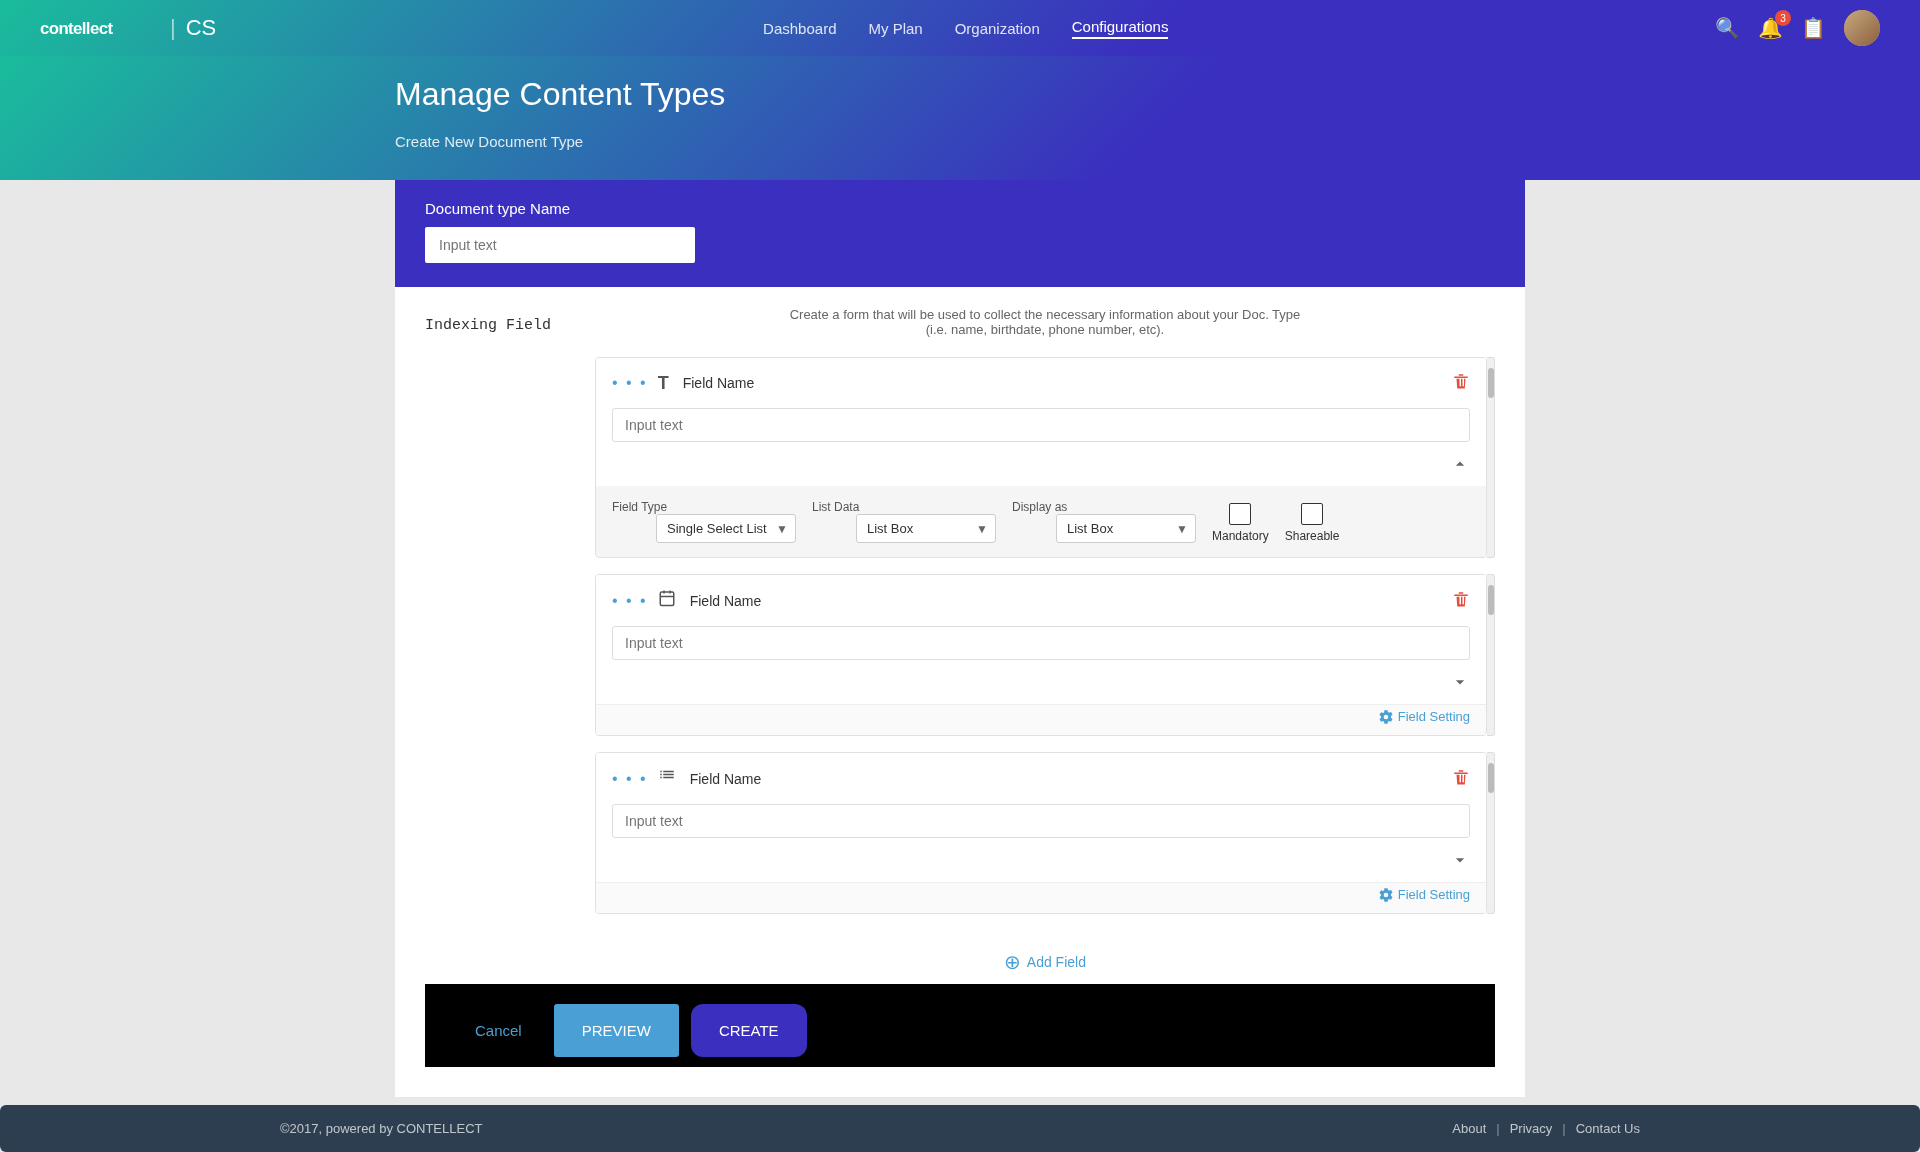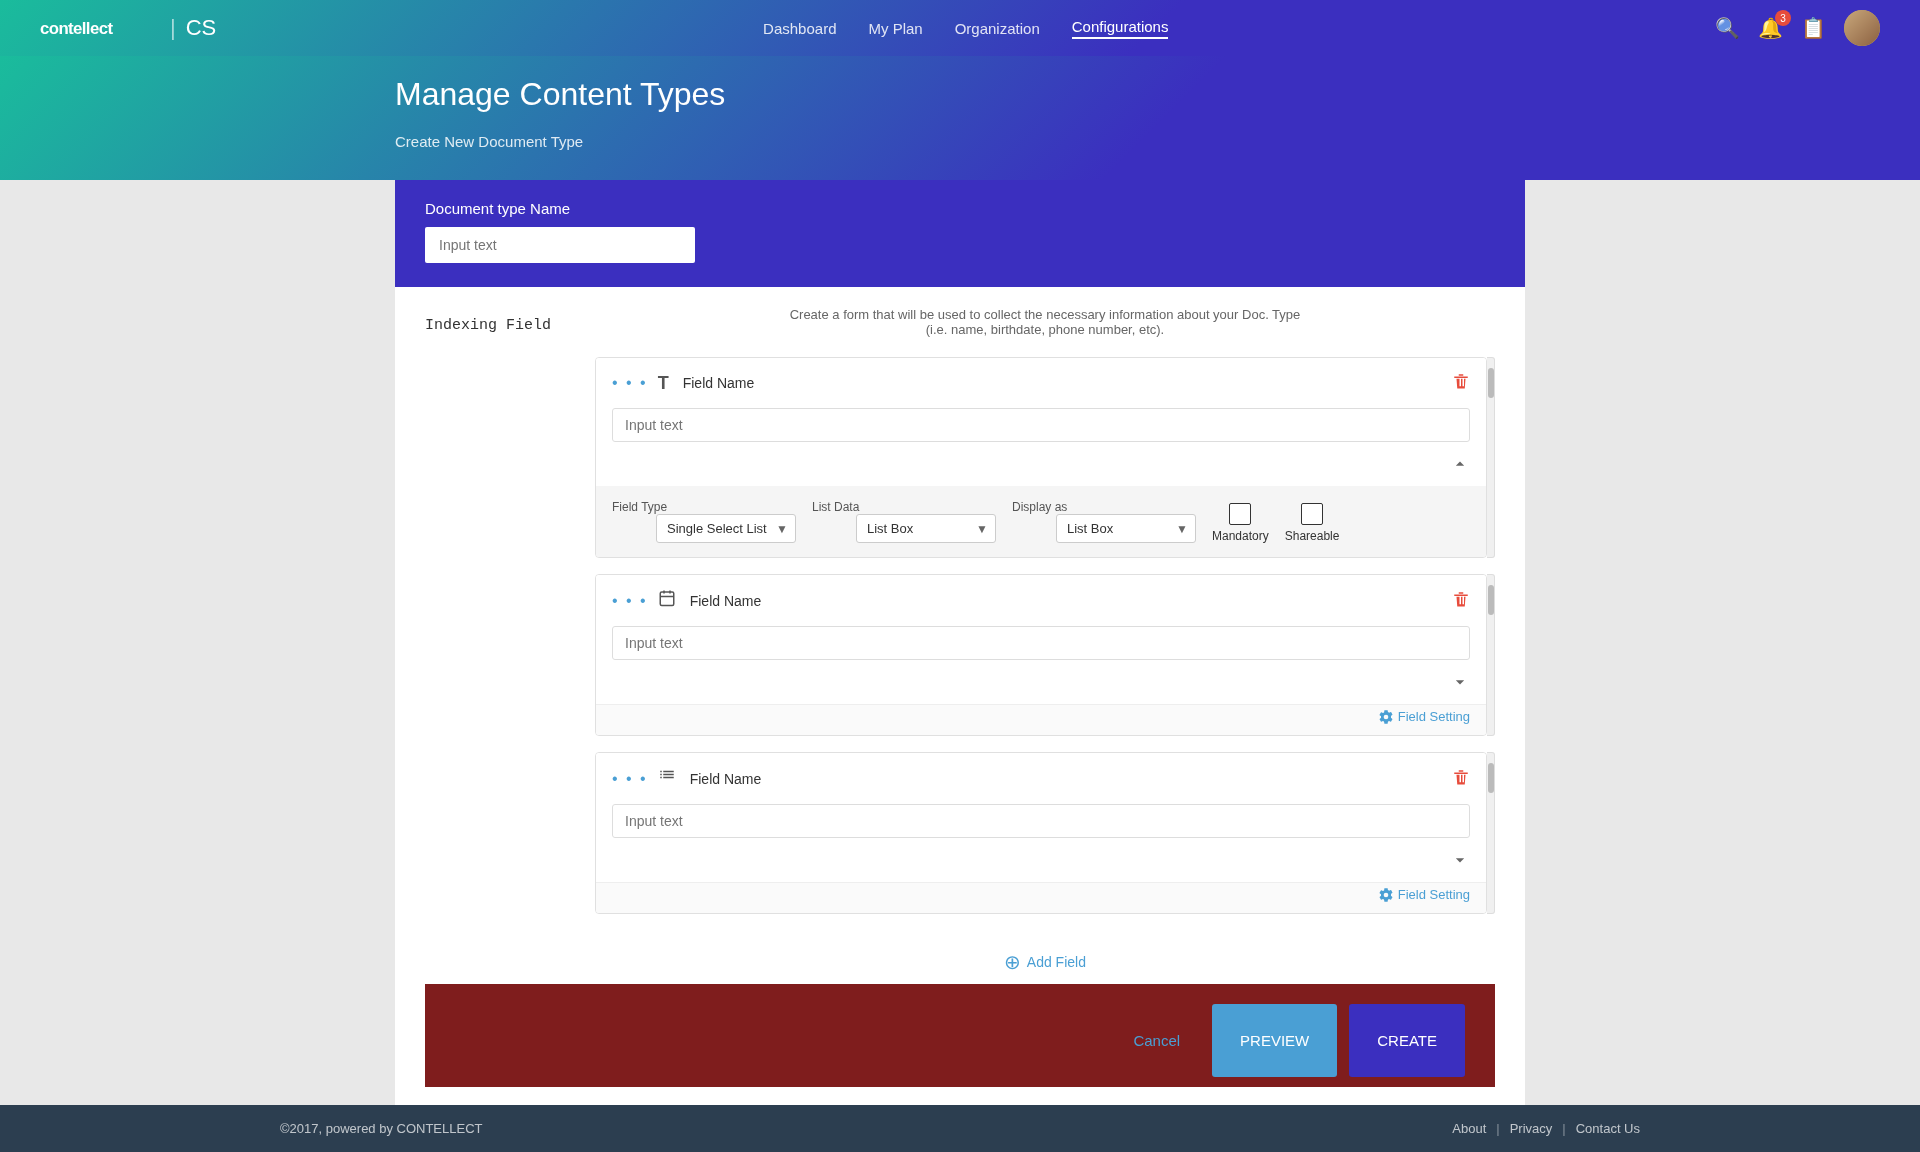--- a/index.html
+++ b/index.html
@@ -189,24 +189,24 @@
       display: flex;
       align-items: center;
       gap: 6px;
       background: none;
       border: none;
     }
 
     
     .action-row {
       display: flex;
-      justify-content: flex-end;
+      justify-content: flex-start;
       gap: 12px;
       padding: 20px 30px 10px;
-      background: #7f1d1d;
+      background: #000000;
     }
     .btn-cancel {
       background: none;
       border: none;
       color: #4a9fd4;
       font-size: 15px;
       cursor: pointer;
       padding: 10px 20px;
     }
     .btn-preview {
@@ -215,38 +215,38 @@
       border: none;
       padding: 10px 28px;
       font-size: 15px;
       border-radius: 3px;
       cursor: pointer;
     }
     .btn-create {
       background: #3b2fbf;
       color: white;
       border: none;
-      padding: 28px 28px;
+      padding: 18px 28px;
       font-size: 15px;
-      border-radius: 3px;
+      border-radius: 12px;
       cursor: pointer;
     }
 
     
     .page-footer {
       background: #2c3e50;
       color: rgba(255,255,255,0.7);
       font-size: 13px;
       padding: 16px 280px;
       display: flex;
       justify-content: space-between;
       align-items: center;
       position: fixed;
       bottom: 0;
-      left: 0; right: 0;
+      left: 0; right: 0; border-radius: 6px;
     }
     .footer-links { display: flex; gap: 10px; align-items: center; }
     .footer-link { color: rgba(255,255,255,0.7); text-decoration: none; font-size: 13px; }
     .footer-sep { color: rgba(255,255,255,0.4); }
 
     
     .card-row {
       display: flex;
       margin-bottom: 16px;
     }

